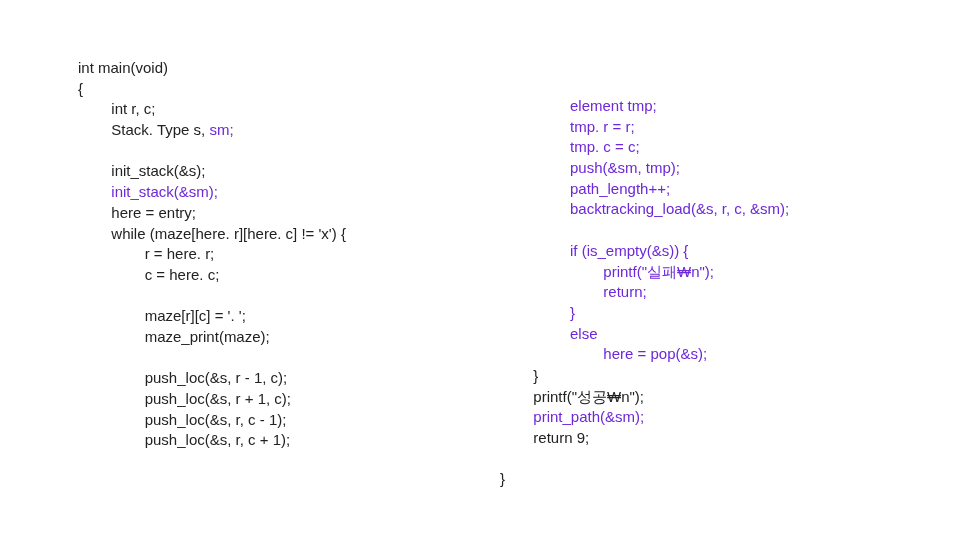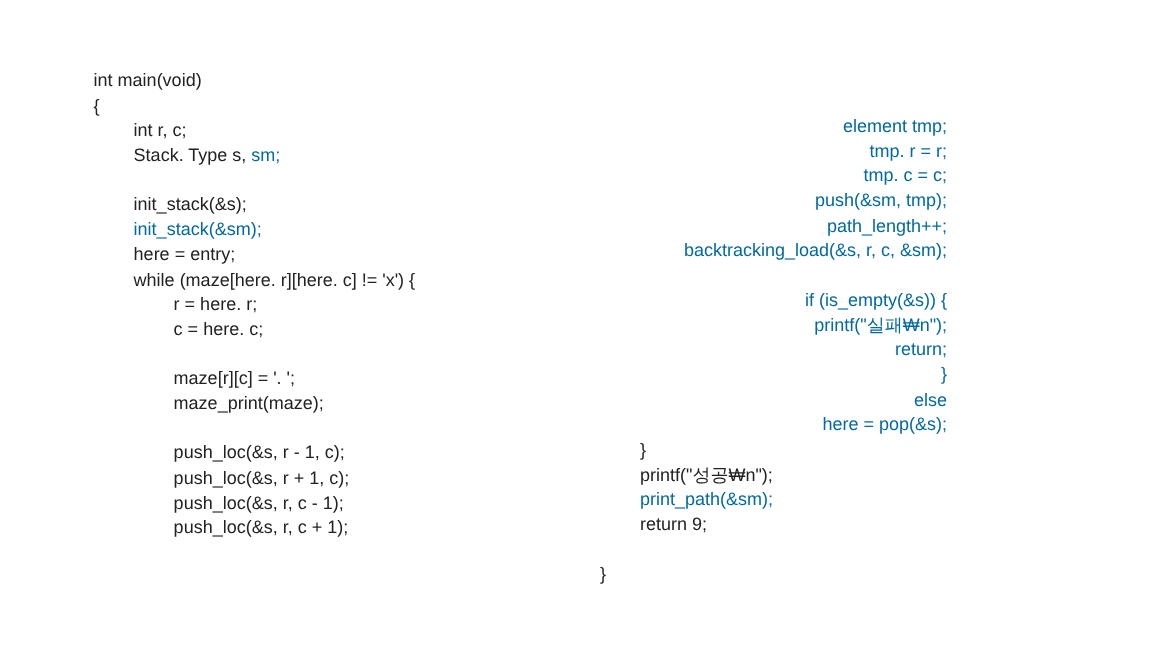--- a/index.html
+++ b/index.html
@@ -37,21 +37,21 @@
   .col-bottom {
     left: 500px;
     top: 366px;
   }
   .brace-close {
     position: absolute;
     left: 500px;
     top: 470px;
     white-space: pre;
   }
-  .red { color: #0369a1; text-align: right; }
+  .red { color: #6d28d9; }
 </style>
 </head>
 <body>
 
 <div class="slide">
 
   <div class="col col-left"><span>int main(void)</span>
 <span>{</span>
 <span>        int r, c;</span>
 <span><span>        Stack. Type s, </span><span class="red">sm;</span></span>

